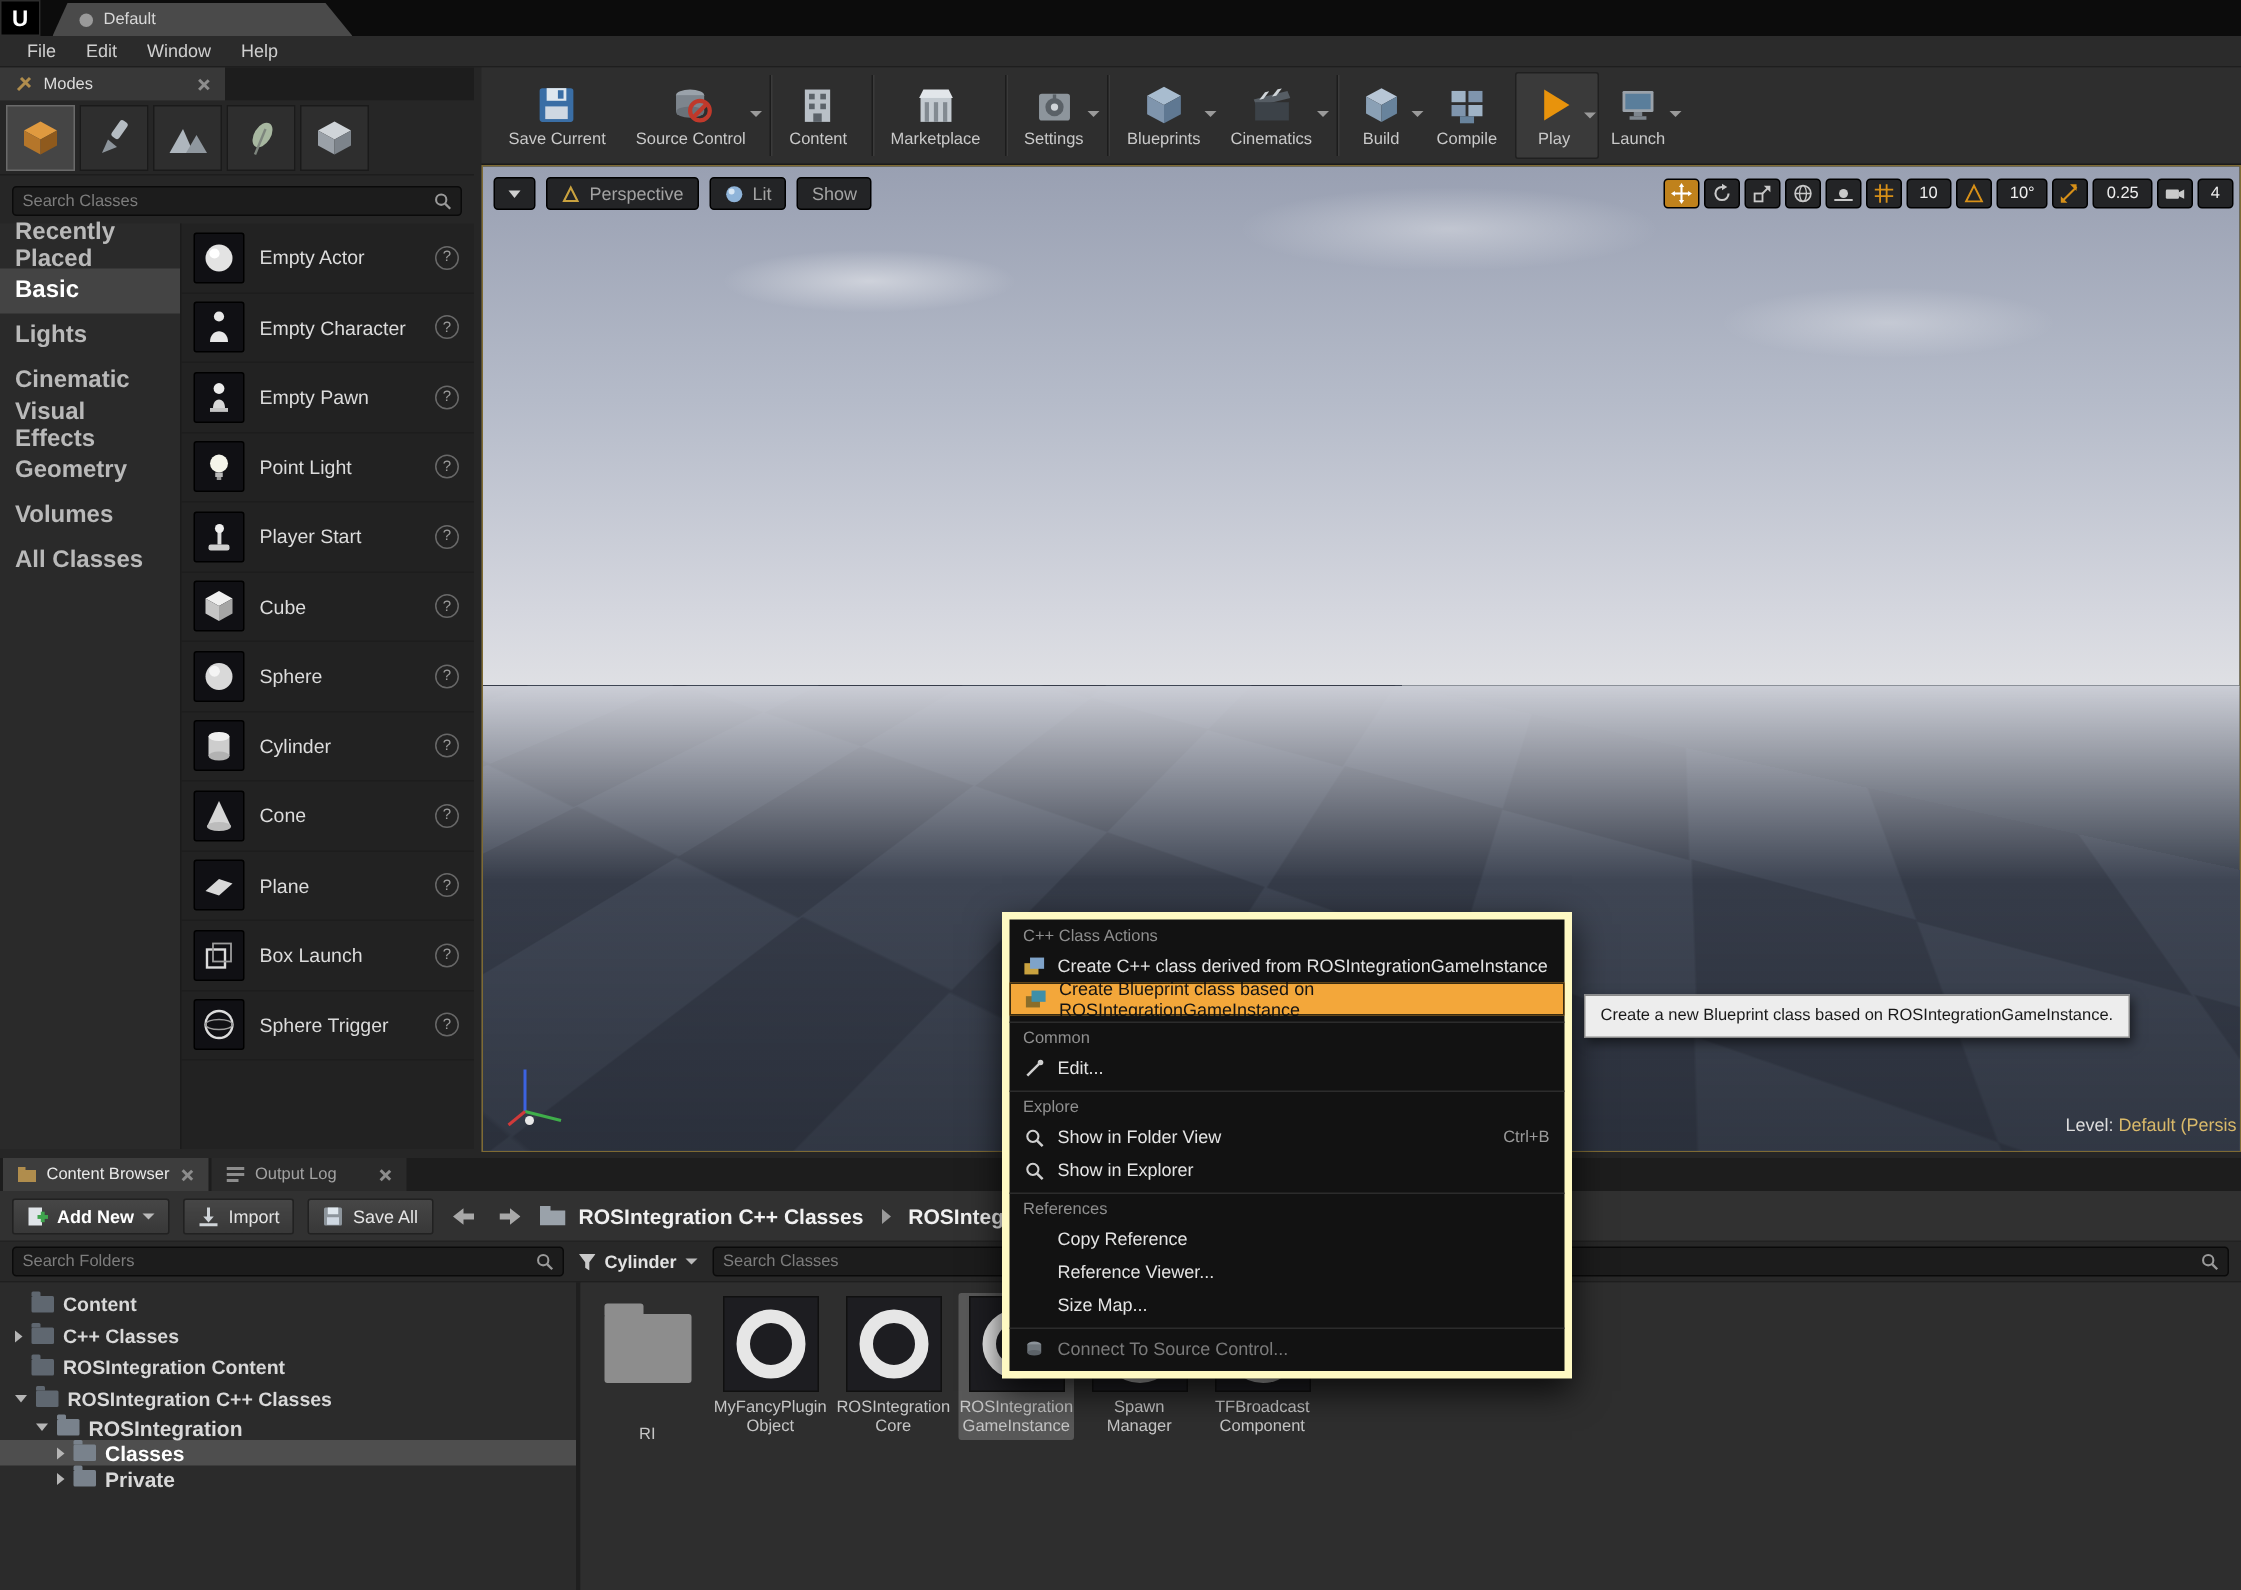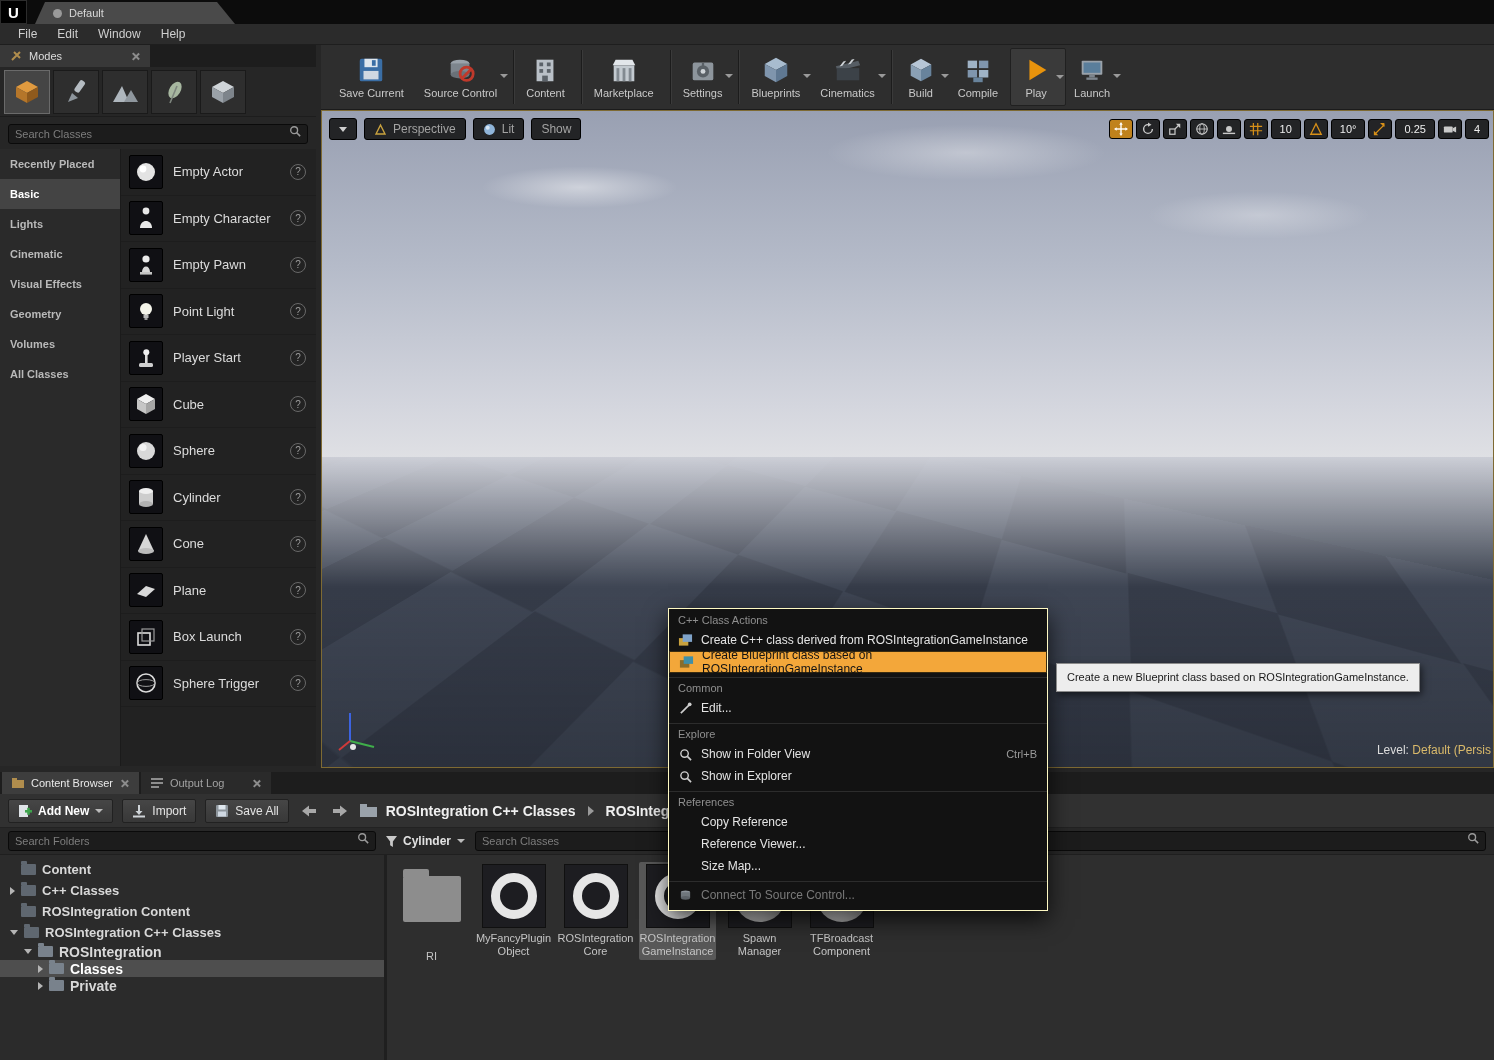--- a/index.html
+++ b/index.html
@@ -28,26 +28,26 @@
 .modes{position:absolute;left:0;top:45px;width:316px;height:727px;background:#262626}
 .modes-tabstrip{height:22px;background:#1d1d1d;display:flex}
 .modes-tab{background:#383838;display:flex;align-items:center;gap:7px;padding:0 10px;width:150px;color:#ddd;font-size:11px}
 .xicon{position:relative;width:9px;height:9px;margin-left:auto}
 .xicon::before,.xicon::after{content:"";position:absolute;left:4px;top:0;width:1.5px;height:9px;background:#8d8d8d}
 .xicon::before{transform:rotate(45deg)}.xicon::after{transform:rotate(-45deg)}
 .mode-tools{height:50px;background:#262626;display:flex;gap:3px;padding:3px 4px;border-bottom:1px solid #1d1d1d}
 .mode-tile{width:46px;height:44px;background:#2e2e2e;border:1px solid #1a1a1a;display:flex;align-items:center;justify-content:center}
 .mode-tile.active{background:#454545;border-color:#6a6a6a}
 .modes-search{padding:7px 8px 5px}
-.search-box{display:flex;background:#1c1c1c;border:1px solid #0a0a0a;border-radius:3px;height:20px;padding:0 6px;gap:5px}
+.search-box{display:flex;align-items:center;background:#1c1c1c;border:1px solid #0a0a0a;border-radius:3px;height:20px;padding:0 6px;gap:5px}
 .search-box input{flex:1;background:transparent;border:0;outline:0;color:#bbb;font-size:11px;font-family:"Liberation Sans",sans-serif}
 .search-box input::placeholder{color:#7d7d7d}
 .modes-body{display:flex;height:617px}
 .cats{width:120px;background:#2a2a2a}
-.cat{height:30px;display:flex;align-items:center;padding:0 10px;font-weight:bold;color:#b9b9b9;font-size:11px}
+.cat{height:30px;display:flex;align-items:center;padding:0 10px;font-weight:bold;color:#b9b9b9;font-size:16px}
 .cat.active{background:#444;color:#fff}
 .place-items{flex:1;background:#222;border-left:1px solid #1b1b1b}
 .pitem{height:46.5px;display:flex;align-items:center;gap:10px;padding:0 10px 0 8px;border-bottom:1px solid #1d1d1d}
 .pthumb{width:34px;height:34px;background:#101014;border:1px solid #000;border-radius:2px;display:flex;align-items:center;justify-content:center;flex:none}
 .pitem .plabel{flex:1;font-size:13px;color:#dcdcdc}
 .help{width:16px;height:16px;border-radius:50%;border:1px solid #686868;color:#9c9c9c;font-size:10px;display:flex;align-items:center;justify-content:center;flex:none}
 .help::before{content:"?"}
 
 
 .viewport{position:absolute;left:321px;top:110px;width:1173px;height:658px;border:1px solid #7e6a33;overflow:hidden;background:#39404d}
@@ -70,21 +70,21 @@
 .vp-tools{position:absolute;top:8px;right:4px;display:flex;gap:3px;align-items:center;z-index:5}
 .vpt{height:20px;min-width:21px;background:rgba(18,18,18,.88);border:1px solid #000;border-radius:3px;display:flex;align-items:center;justify-content:center;color:#c9c9c9;font-size:11px;padding:0 4px}
 .vpt.active{background:#c0821c;color:#fff}
 .vpt.val{padding:0 8px;color:#eee}
 .vp-level{position:absolute;right:2px;bottom:10px;font-size:12px;z-index:5;white-space:nowrap}
 .vp-level .lv-label{color:#dcdcdc}
 .vp-level .lv-value{color:#d9b96a}
 .axis-gizmo{position:absolute;left:14px;bottom:16px;z-index:5}
 
 
-.ctx{position:absolute;left:668px;top:608px;width:380px;background:#121212;border:1px solid #fef9c3;box-shadow:0 8px 22px rgba(0,0,0,.75);z-index:60;padding-bottom:4px}
+.ctx{position:absolute;left:668px;top:608px;width:380px;background:#121212;border:5px solid #fef9c3;box-shadow:0 8px 22px rgba(0,0,0,.75);z-index:60;padding-bottom:4px}
 .ctx-header{padding:5px 9px 3px;color:#8f8f8f;font-size:11px}
 .ctx-item{height:22px;display:flex;align-items:center;gap:8px;padding:0 10px 0 8px;color:#e4e4e4;font-size:12px}
 .ctx-item .gut{width:16px;display:flex;justify-content:center;flex:none}
 .ctx-item.hl{background:#f3a73a;color:#131313;border:1px solid #3a2c10}
 .ctx-item .sc{margin-left:auto;color:#9a9a9a;font-size:11px}
 .ctx-item.dis{color:#7a7a7a}
 .ctx-sep{height:1px;background:#2c2c2c;margin:4px 0 2px}
 .ctx-sec{padding:2px 9px 3px;color:#8f8f8f;font-size:11px}
 
 

